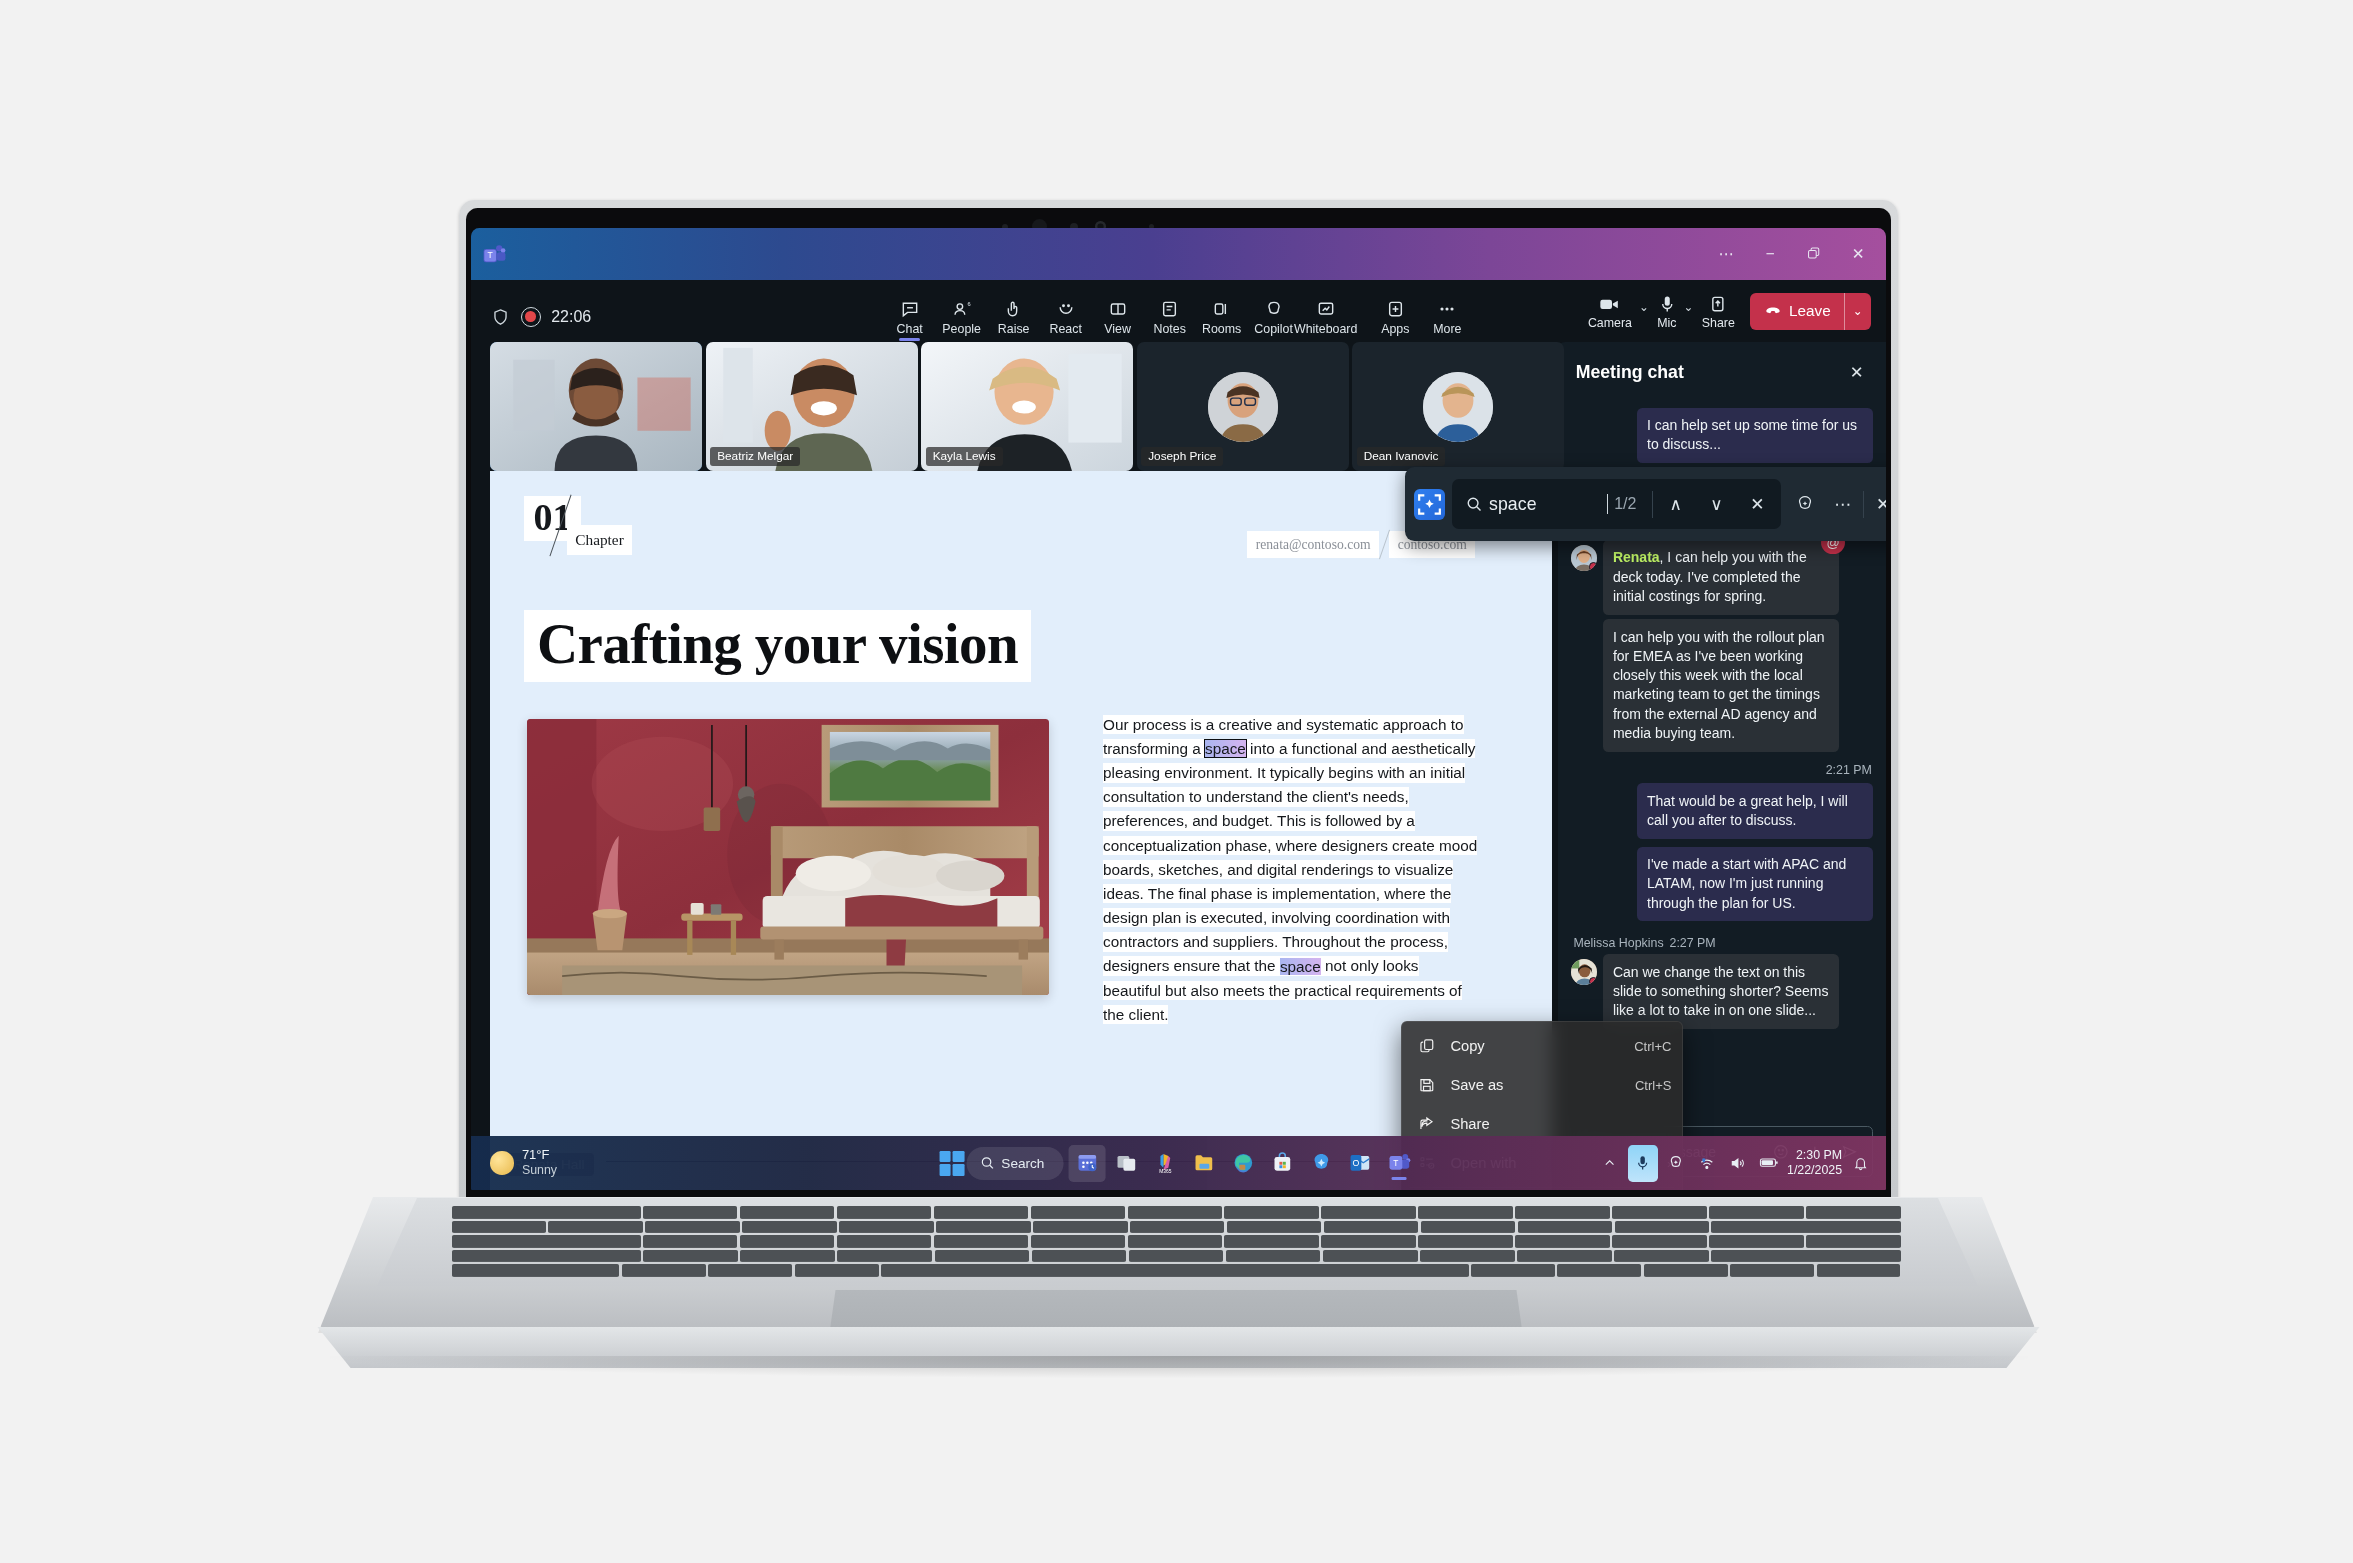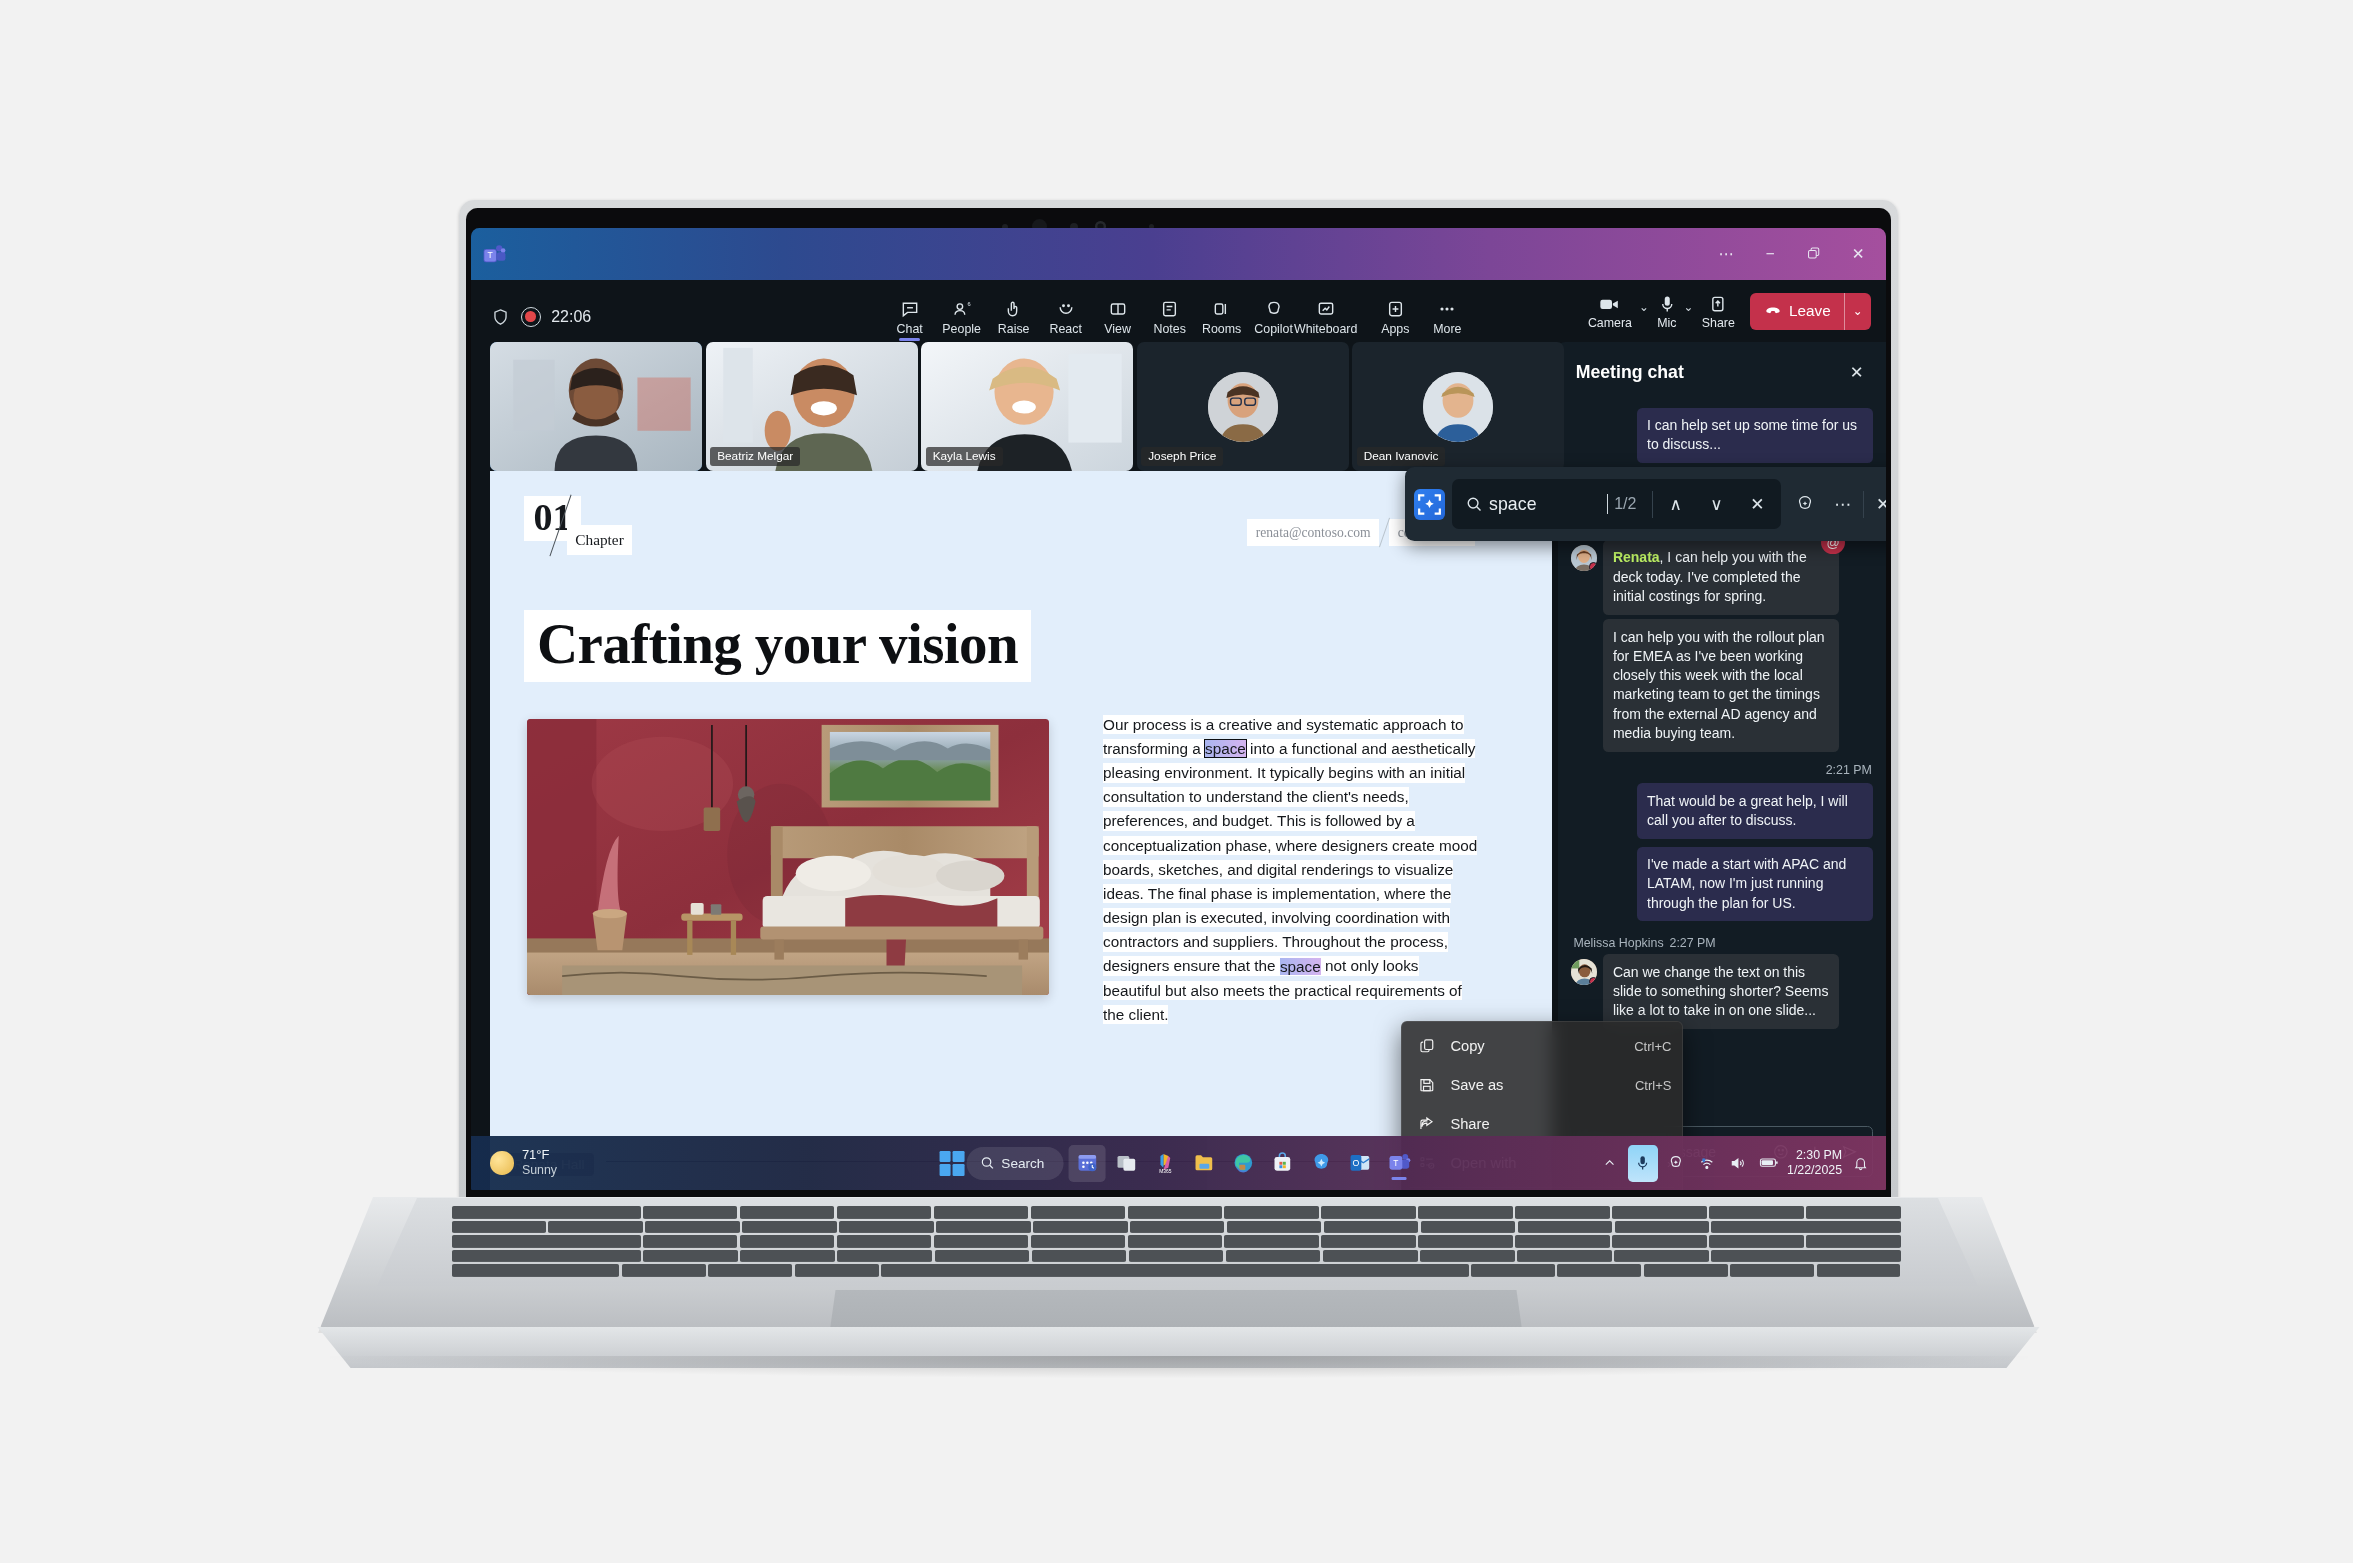--- a/index.html
+++ b/index.html
@@ -174,21 +174,21 @@
            overflow:hidden; }
   #slide-num { position:absolute; left:34px; top:25px; display:flex; }
   #num-box { background:#fff; padding:2.4px 9.4px 4.7px; }
   #num-box span { font-family:"Liberation Serif", serif; font-weight:700; font-size:38px;
                   color:#15181c; line-height:1; }
   #slash { position:absolute; left:70px; top:22.4px; width:1.2px; height:65px;
            background:#4b5258; transform: rotate(19deg); }
   #chapter-box { position:absolute; left:77px; top:54px; background:#fff; padding:5.9px 8.3px; }
   #chapter-box span { font-family:"Liberation Serif", serif; font-size:15.3px; color:#15181c; }
 
-  #slide-meta { position:absolute; right:77px; top:46px; display:flex; align-items:center; gap:0; }
+  #slide-meta { position:absolute; right:77px; top:58px; display:flex; align-items:center; gap:0; }
   .meta-chip { background:#fff; padding:5.3px 8.3px; font-family:"Liberation Serif", serif;
                font-size:13.6px; color:#8b9098; }
   .meta-slash { width:1.2px; height:31px; background:#b9c3cc; transform:rotate(19deg); margin:0 4.7px; }
 
   #slide-title { position:absolute; left:34px; top:139px; background:#fff;
                  padding:3.5px 13px 8.3px; }
   #slide-title span { font-family:"Liberation Serif", serif; font-weight:700; font-size:57px;
     color:#0d0f12; line-height:1.05; letter-spacing:-0.6px;margin-top:28px; }
 
   #slide-photo { position:absolute; left:37px; top:248px; width:522px; height:276px;

